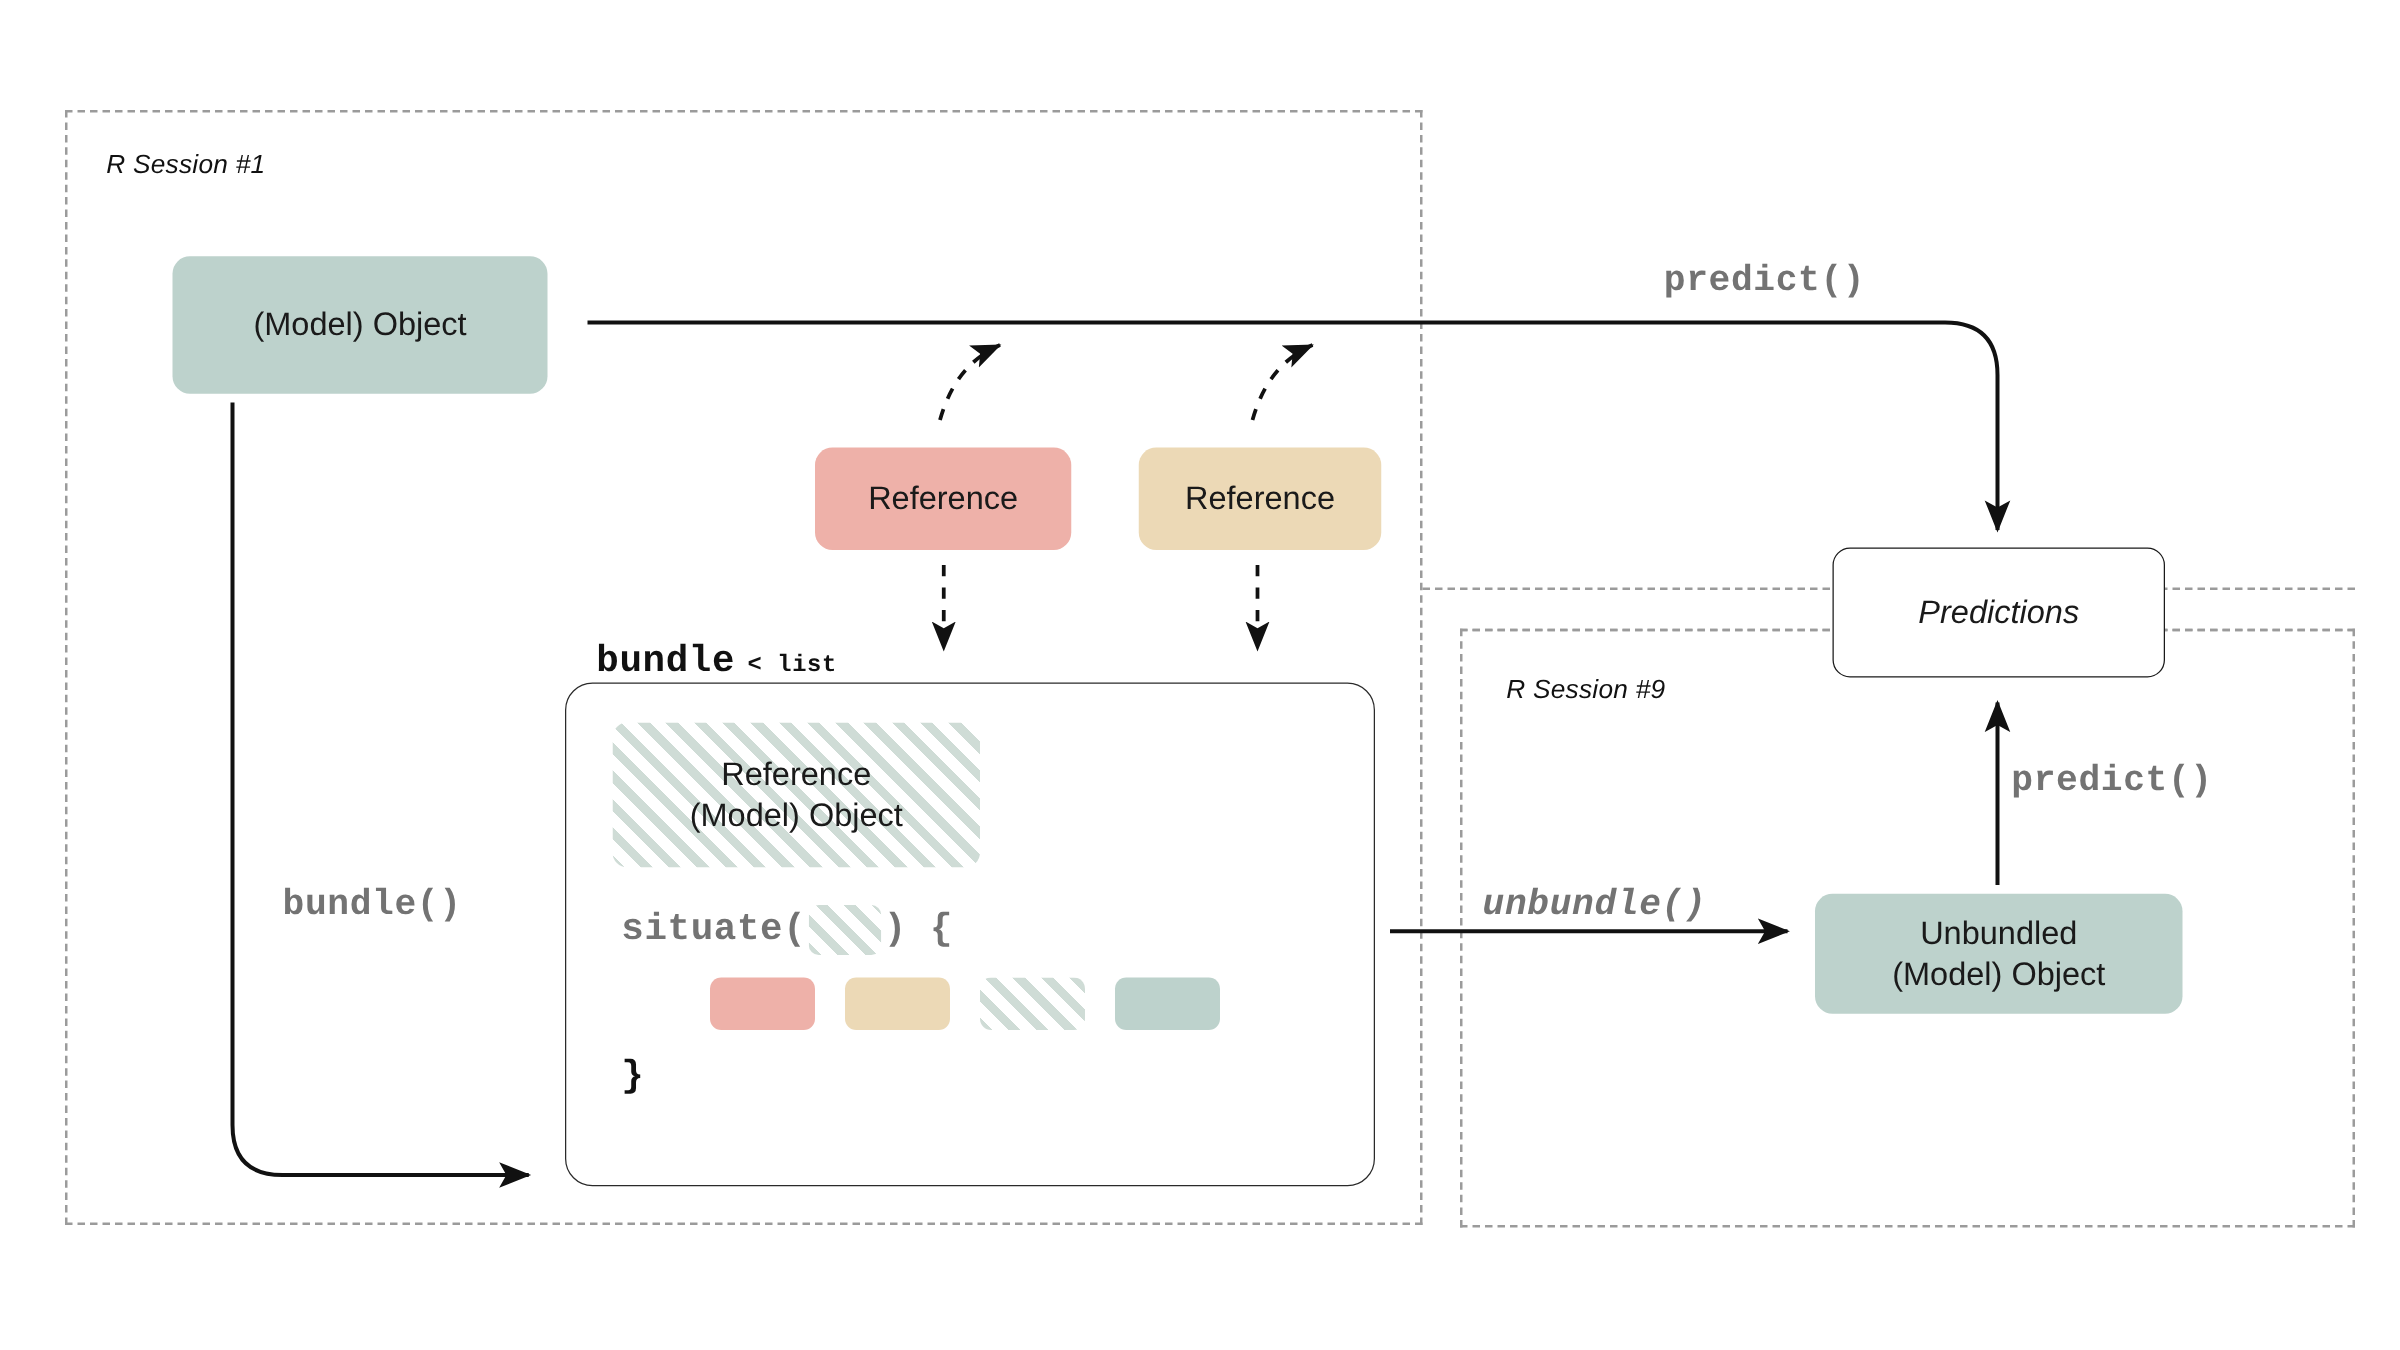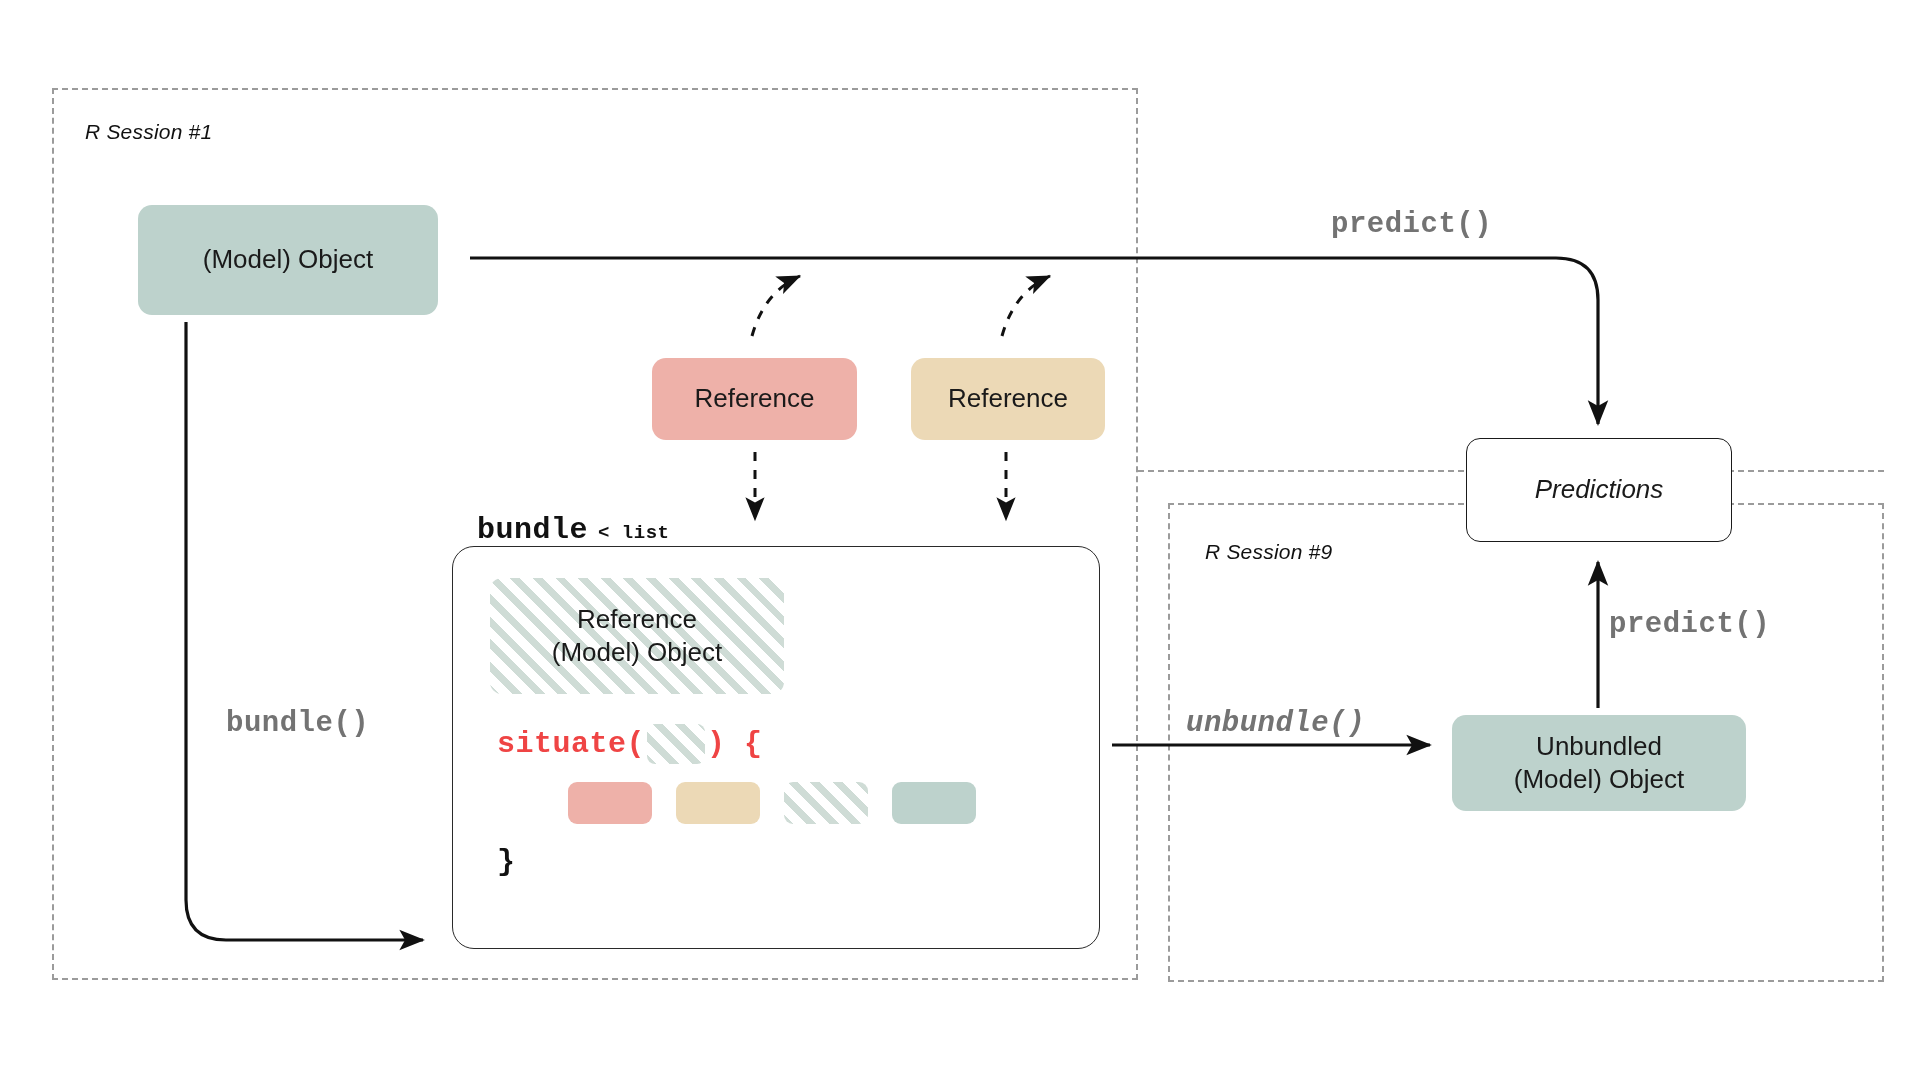--- a/index.html
+++ b/index.html
@@ -140,21 +140,21 @@
   
   #situate-line {
     position: absolute;
     left: 497px;
     top: 724px;
     display: flex;
     align-items: center;
     font-family: "Liberation Mono", monospace;
     font-size: 30px;
     font-weight: 700;
-    color: #ef4444;
+    color: #737373;
     letter-spacing: .5px;
     white-space: pre;
   }
   #situate-arg {
     display: inline-block;
     width: 58px;
     height: 40px;
     border-radius: 8px;
     margin: 0 2px;
   }

